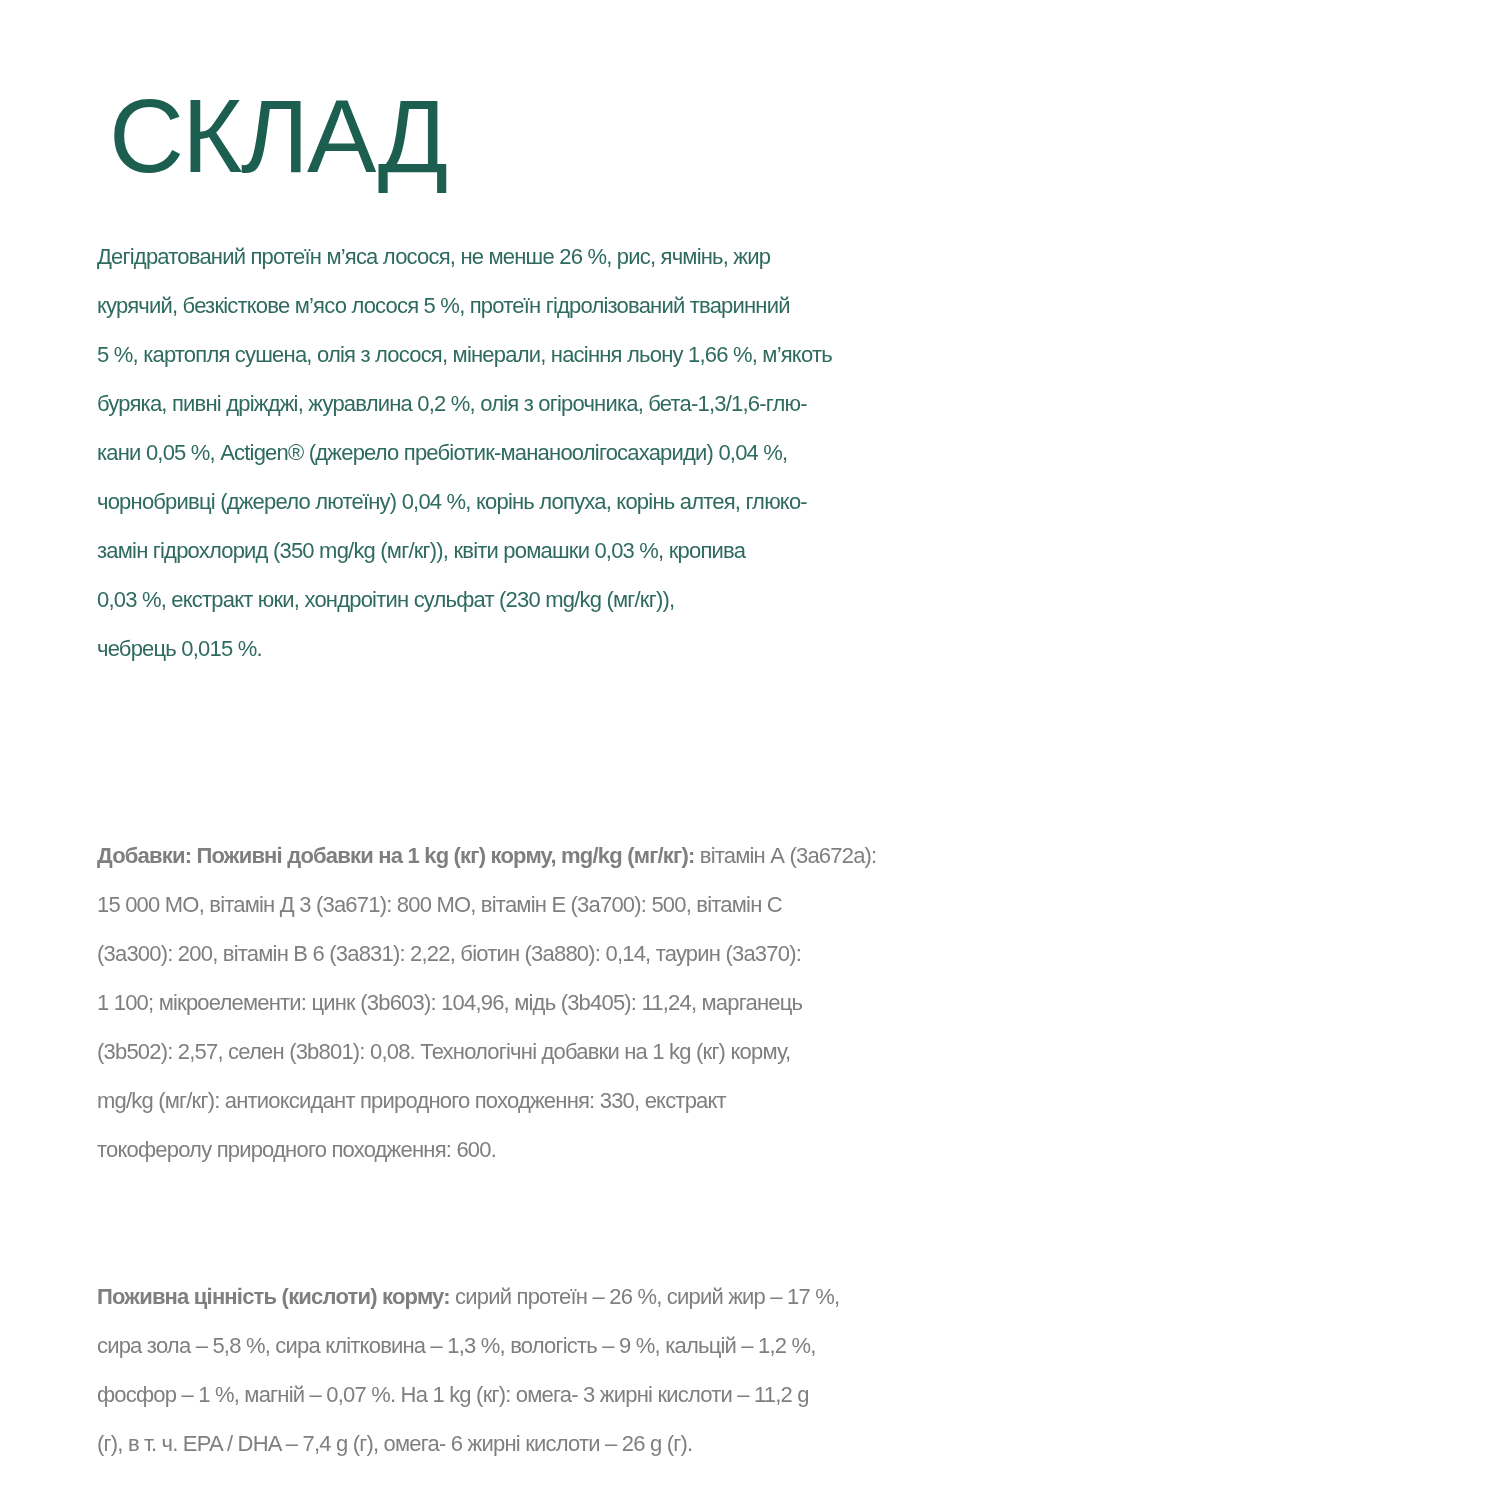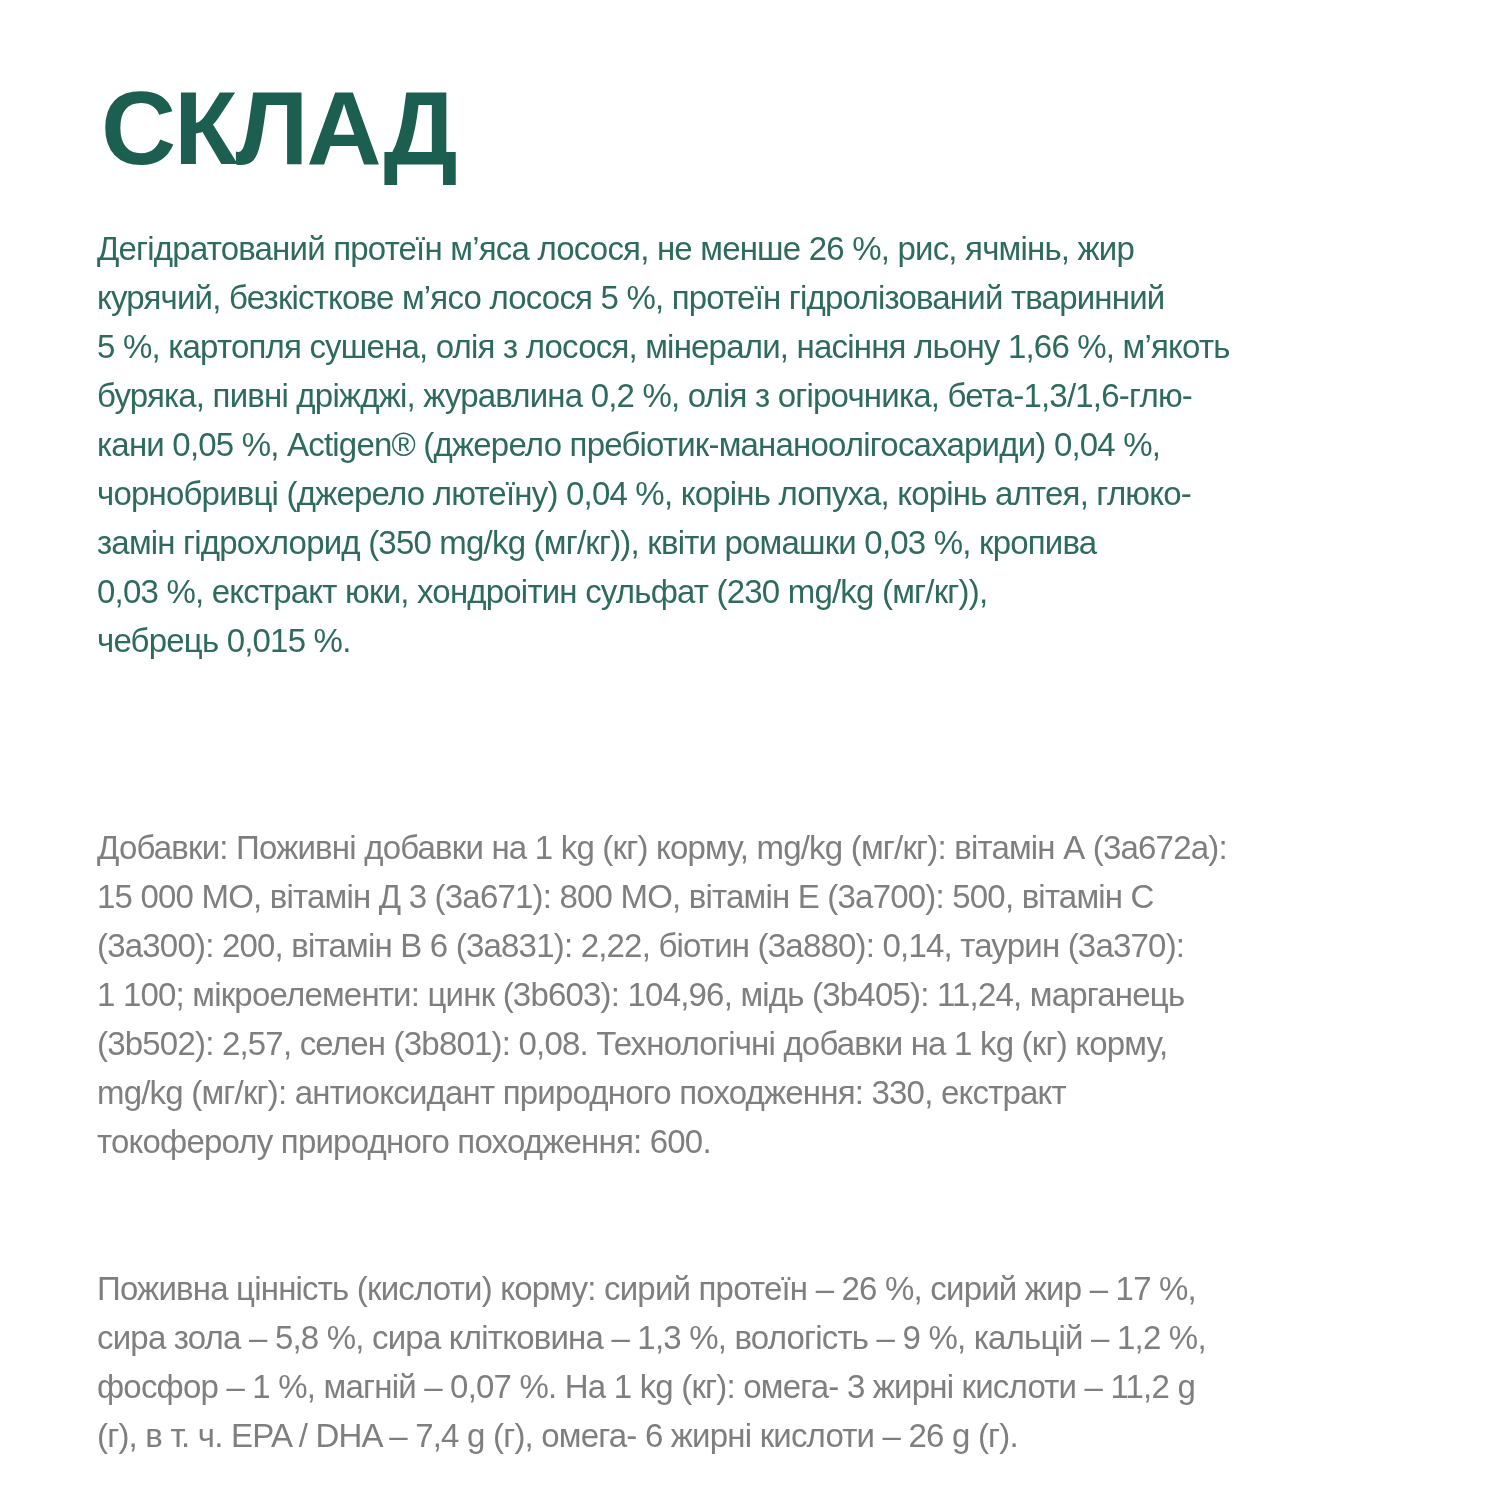--- a/index.html
+++ b/index.html
@@ -18,47 +18,47 @@
     width: 1500px;
     height: 1500px;
     font-family: "Liberation Sans", sans-serif;
     overflow: hidden;
   }
   .label {
     padding: 72px 0 0 97px;
     width: 1500px;
   }
   .page-title {
-    margin: 4px;
+    margin: 12px;
     font-size: 104px;
     line-height: 1.0;
-    font-weight: 700;
+    font-weight: 400;
     letter-spacing: -2px;
     color: var(--title);
   }
   .text-block {
     width: 1395px;
-    font-size: 33px;
+    font-size: 22px;
     line-height: 49px;
     letter-spacing: -0.8px;
     white-space: pre-line;
   }
   .composition {
     margin: 44px 0 0 0;
     color: var(--green);
   }
   .gray-block {
     margin-top: 60px;
     color: var(--gray);
   }
   .gray-block p {
     margin: 0;
   }
   .lead-bold {
-    font-weight: 400;
+    font-weight: 700;
   }
 </style>
 </head>
 <body>
 
 <main class="label">
 
   <h1 class="page-title">СКЛАД</h1>
 
   <p class="text-block composition">Дегідратований протеїн м’яса лосося, не менше 26 %, рис, ячмінь, жир

